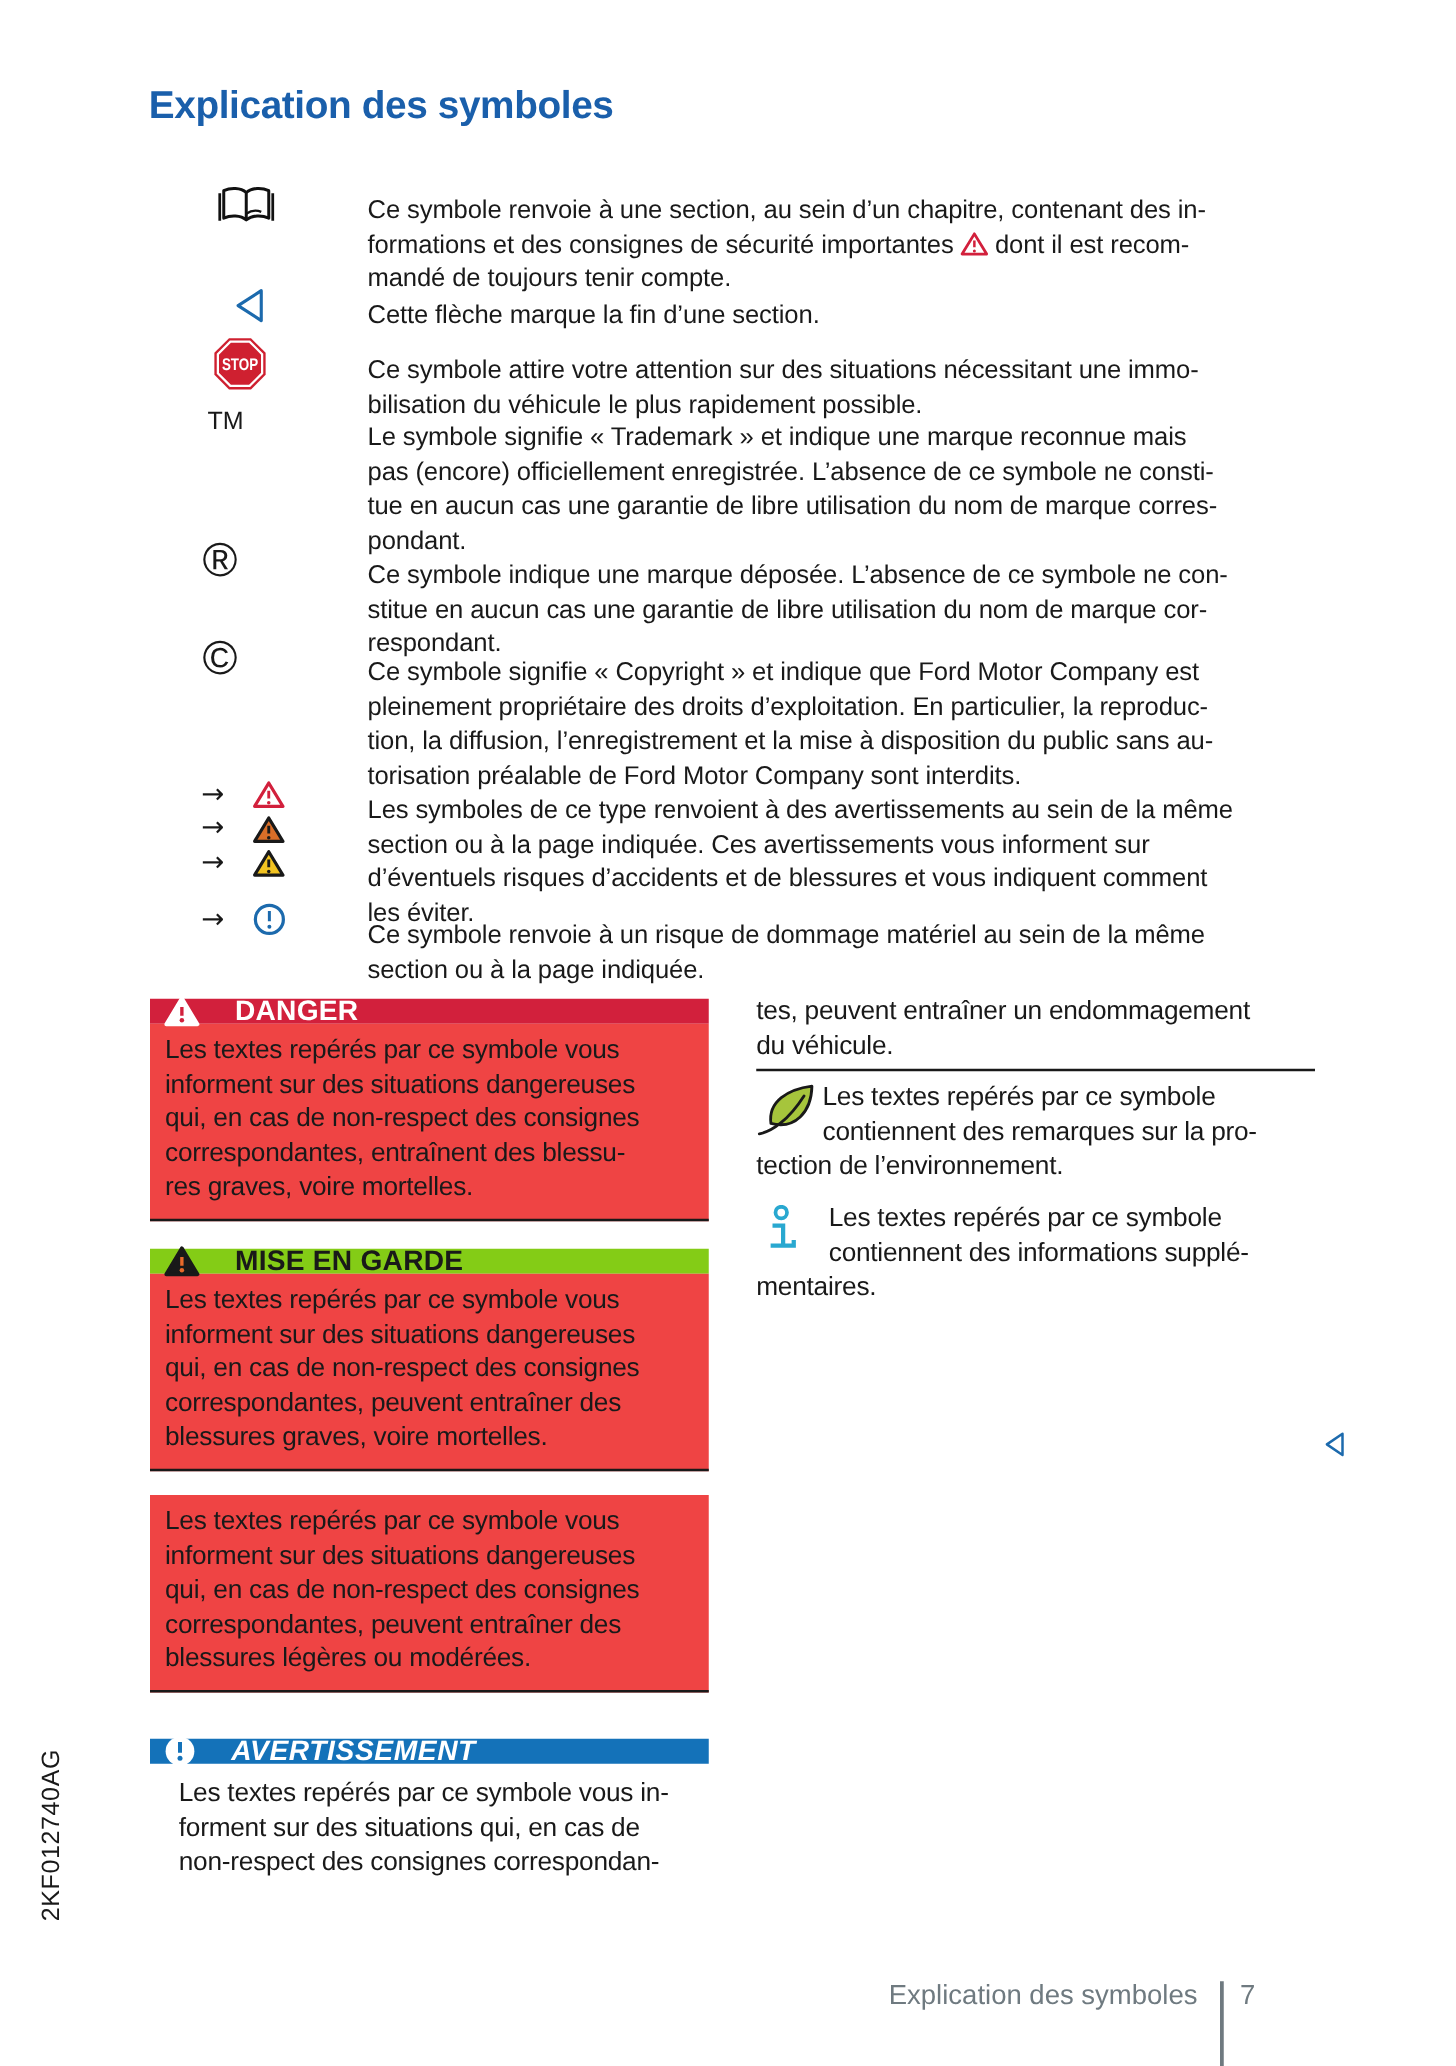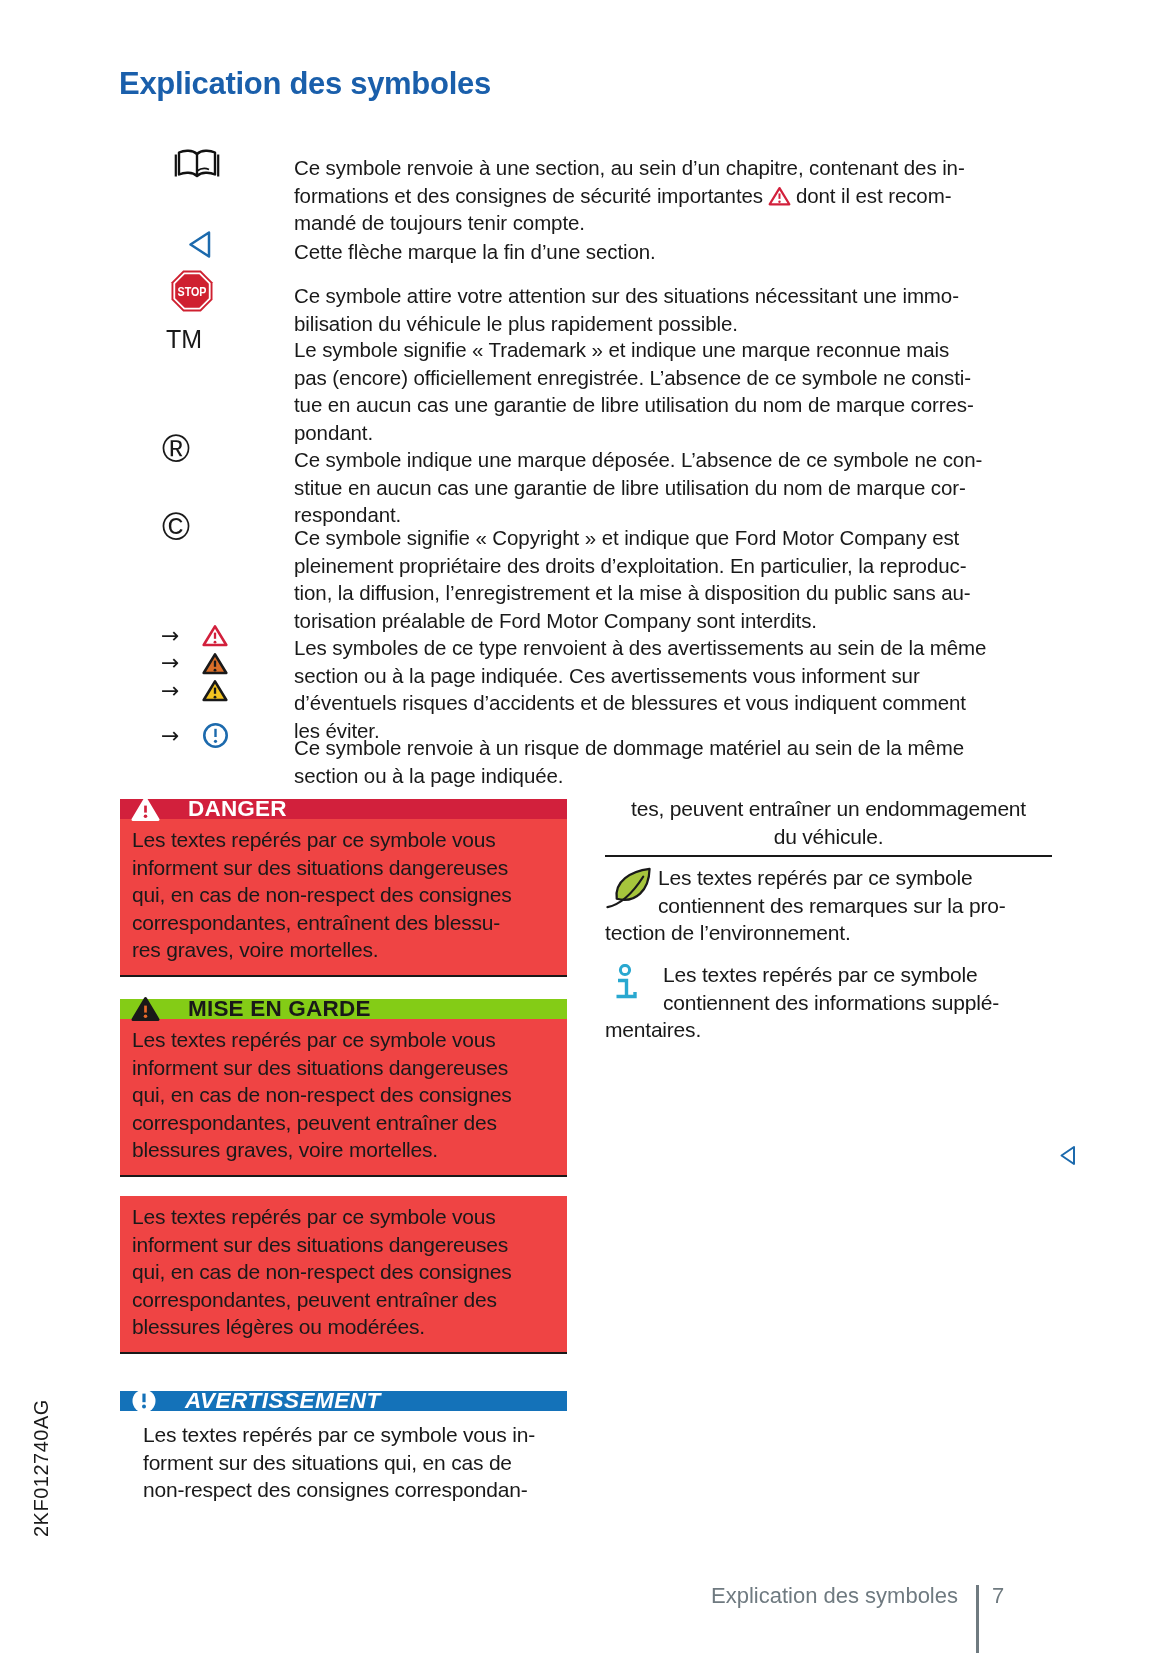--- a/index.html
+++ b/index.html
@@ -10,21 +10,21 @@
   .title{left:119px;top:66px;margin:0;font-size:31px;font-weight:bold;color:#1a5fab;letter-spacing:-0.3px;}
   
   .stext{left:282px;width:805px;margin:12px;font-size:20.5px;line-height:27.5px;
          white-space:pre-line;letter-spacing:-0.1px;}
   .t1{top:142px}.t2{top:226px}.t3{top:270px}.t4{top:324px}
   .t5{top:434px}.t6{top:512px}.t7{top:622px}.t8{top:722px}
   .sicon{display:block;line-height:0;}
   .ic-book{left:174px;top:148px;}
   .ic-endarrow{left:187px;top:230px;}
   .ic-stop{left:170px;top:269px;}
-  .ic-tm{left:166px;top:327px;font-size:25px;line-height:1;}
+  .ic-tm{left:166px;top:327px;font-size:20px;line-height:1;}
   .ic-reg{left:162px;top:430px;font-size:38px;line-height:1;}
   .ic-copy{left:162px;top:508px;font-size:38px;line-height:1;}
   .refrow{display:flex;align-items:center;height:27.5px;gap:15px;}
   .ic-refs{left:161px;top:622px;}
   .ic-ref4{left:161px;top:722px;}
   .arrow-glyph{font-family:"DejaVu Sans",sans-serif;font-size:22px;line-height:1;color:#191919;width:26px;}
   .inline-tri{display:inline-block;vertical-align:-3px;margin:0 5px;line-height:0;}
   
   .box{left:120px;width:447px;}
   .bx-danger{top:799px}.bx-mise{top:999px}.bx-attention{top:1196px}.bx-avert{top:1391px}
@@ -32,21 +32,21 @@
   .box-label{font-weight:bold;font-size:22.5px;letter-spacing:0.2px;}
   .bx-danger .box-header{background:#d2203c}.bx-danger .box-label{color:#fff}
   .bx-mise .box-header{background:#84cc16}.bx-mise .box-label{color:#191919}
   .bx-attention .box-header{background:#f6c51e}.bx-attention .box-label{color:#191919}
   .bx-avert .box-header{background:#1472b9}.bx-avert .box-label{color:#fff;font-style:italic;letter-spacing:0.5px;}
   .box-body{background:#ef4444;border-bottom:2.5px solid #191919;margin:0;
             padding:7px 2px 11px 12px;font-size:21px;line-height:27.5px;white-space:pre-line;letter-spacing:-0.2px;}
   .bx-avert .box-body{background:none;border:none;padding:10px 0 0 1px;margin-left:22px;}
   
   .rcol-cont{left:605px;top:795px;width:447px;margin:0;font-size:21px;line-height:27.5px;
-             white-space:pre-line;border-bottom:2.5px solid #191919;padding-bottom:5px;letter-spacing:-0.2px;text-align:center;}
+             white-space:pre-line;border-bottom:2.5px solid #191919;padding-bottom:5px;letter-spacing:-0.2px;}
   .note{left:605px;width:455px;font-size:21px;line-height:27.5px;letter-spacing:-0.2px;}
   .note-env{top:864px}.note-info{top:961px}
   .note .fl{float:left;line-height:0;}
   .note-env .fl{width:47px;height:48px;margin:2px 6px 0 0;}
   .note-info .fl{width:31px;height:46px;margin:3px 21px 0 6px;}
   .ntext{white-space:pre-line;}
   .ic-endmark{left:1059px;top:1145px;}
   
   .foot-label{left:558px;top:1583px;width:400px;text-align:right;font-size:22px;color:#6f7a80;}
   .foot-bar{left:976px;top:1585px;width:3px;height:68px;background:#6f7a80;}

